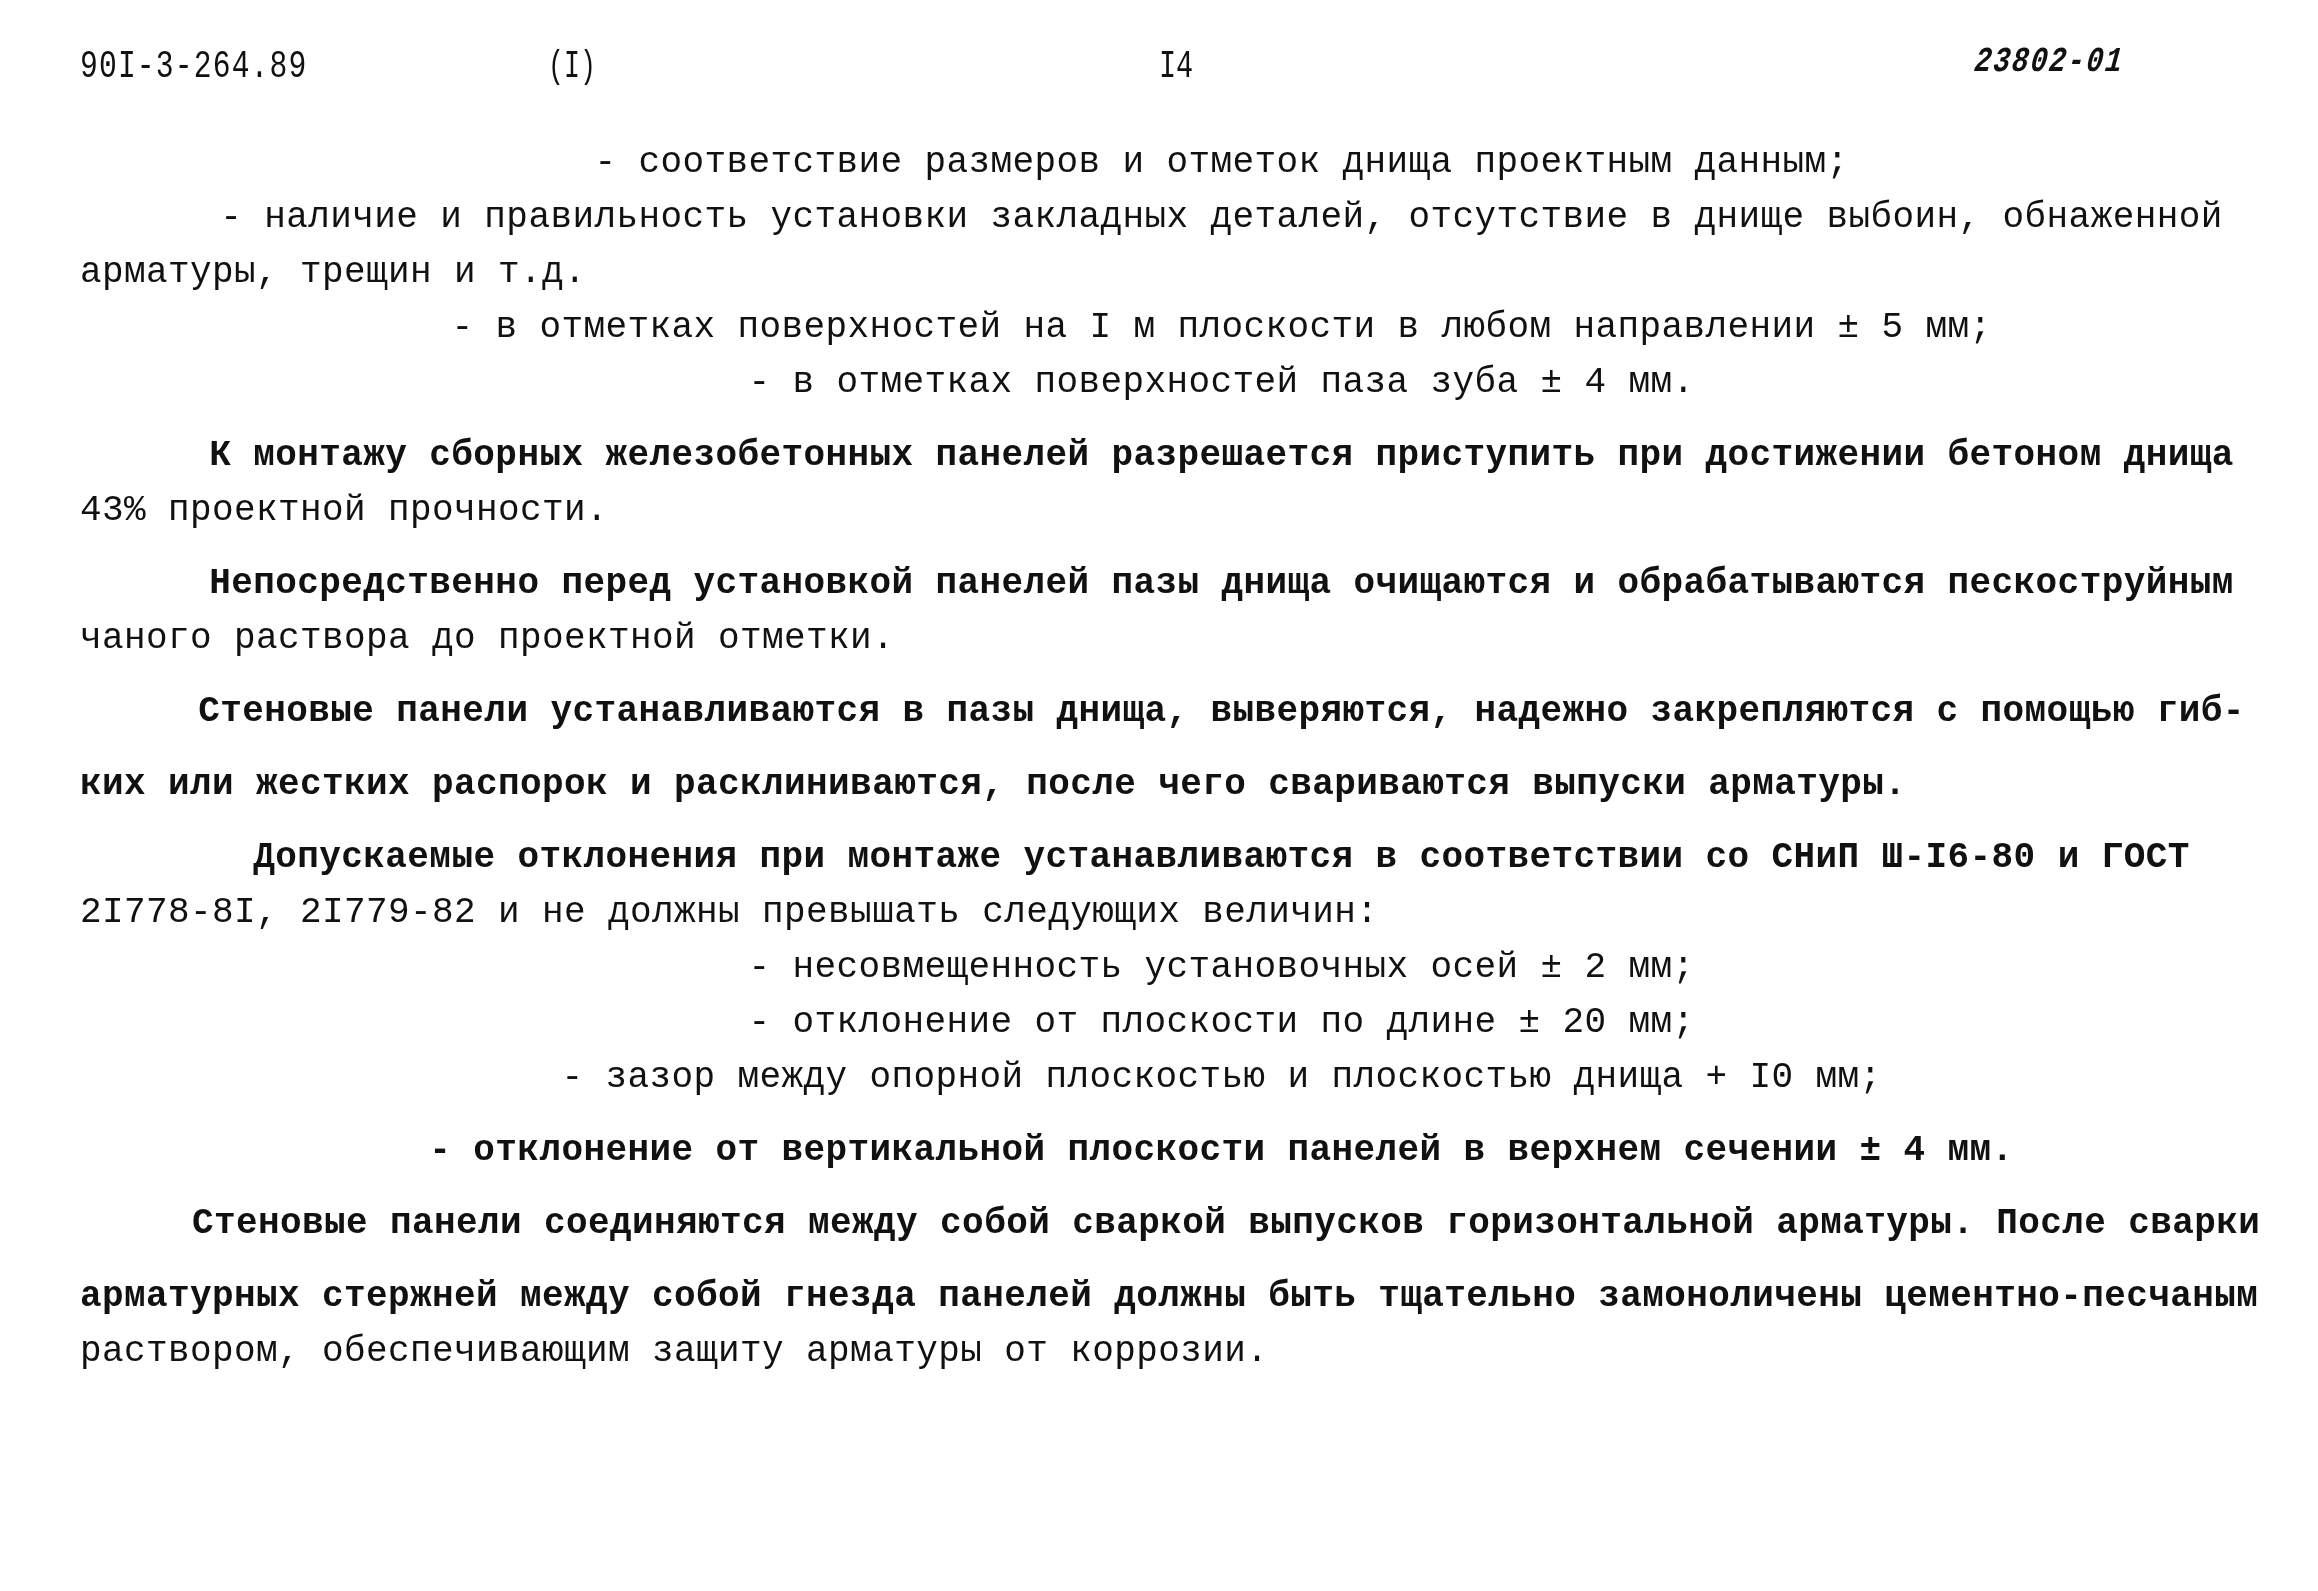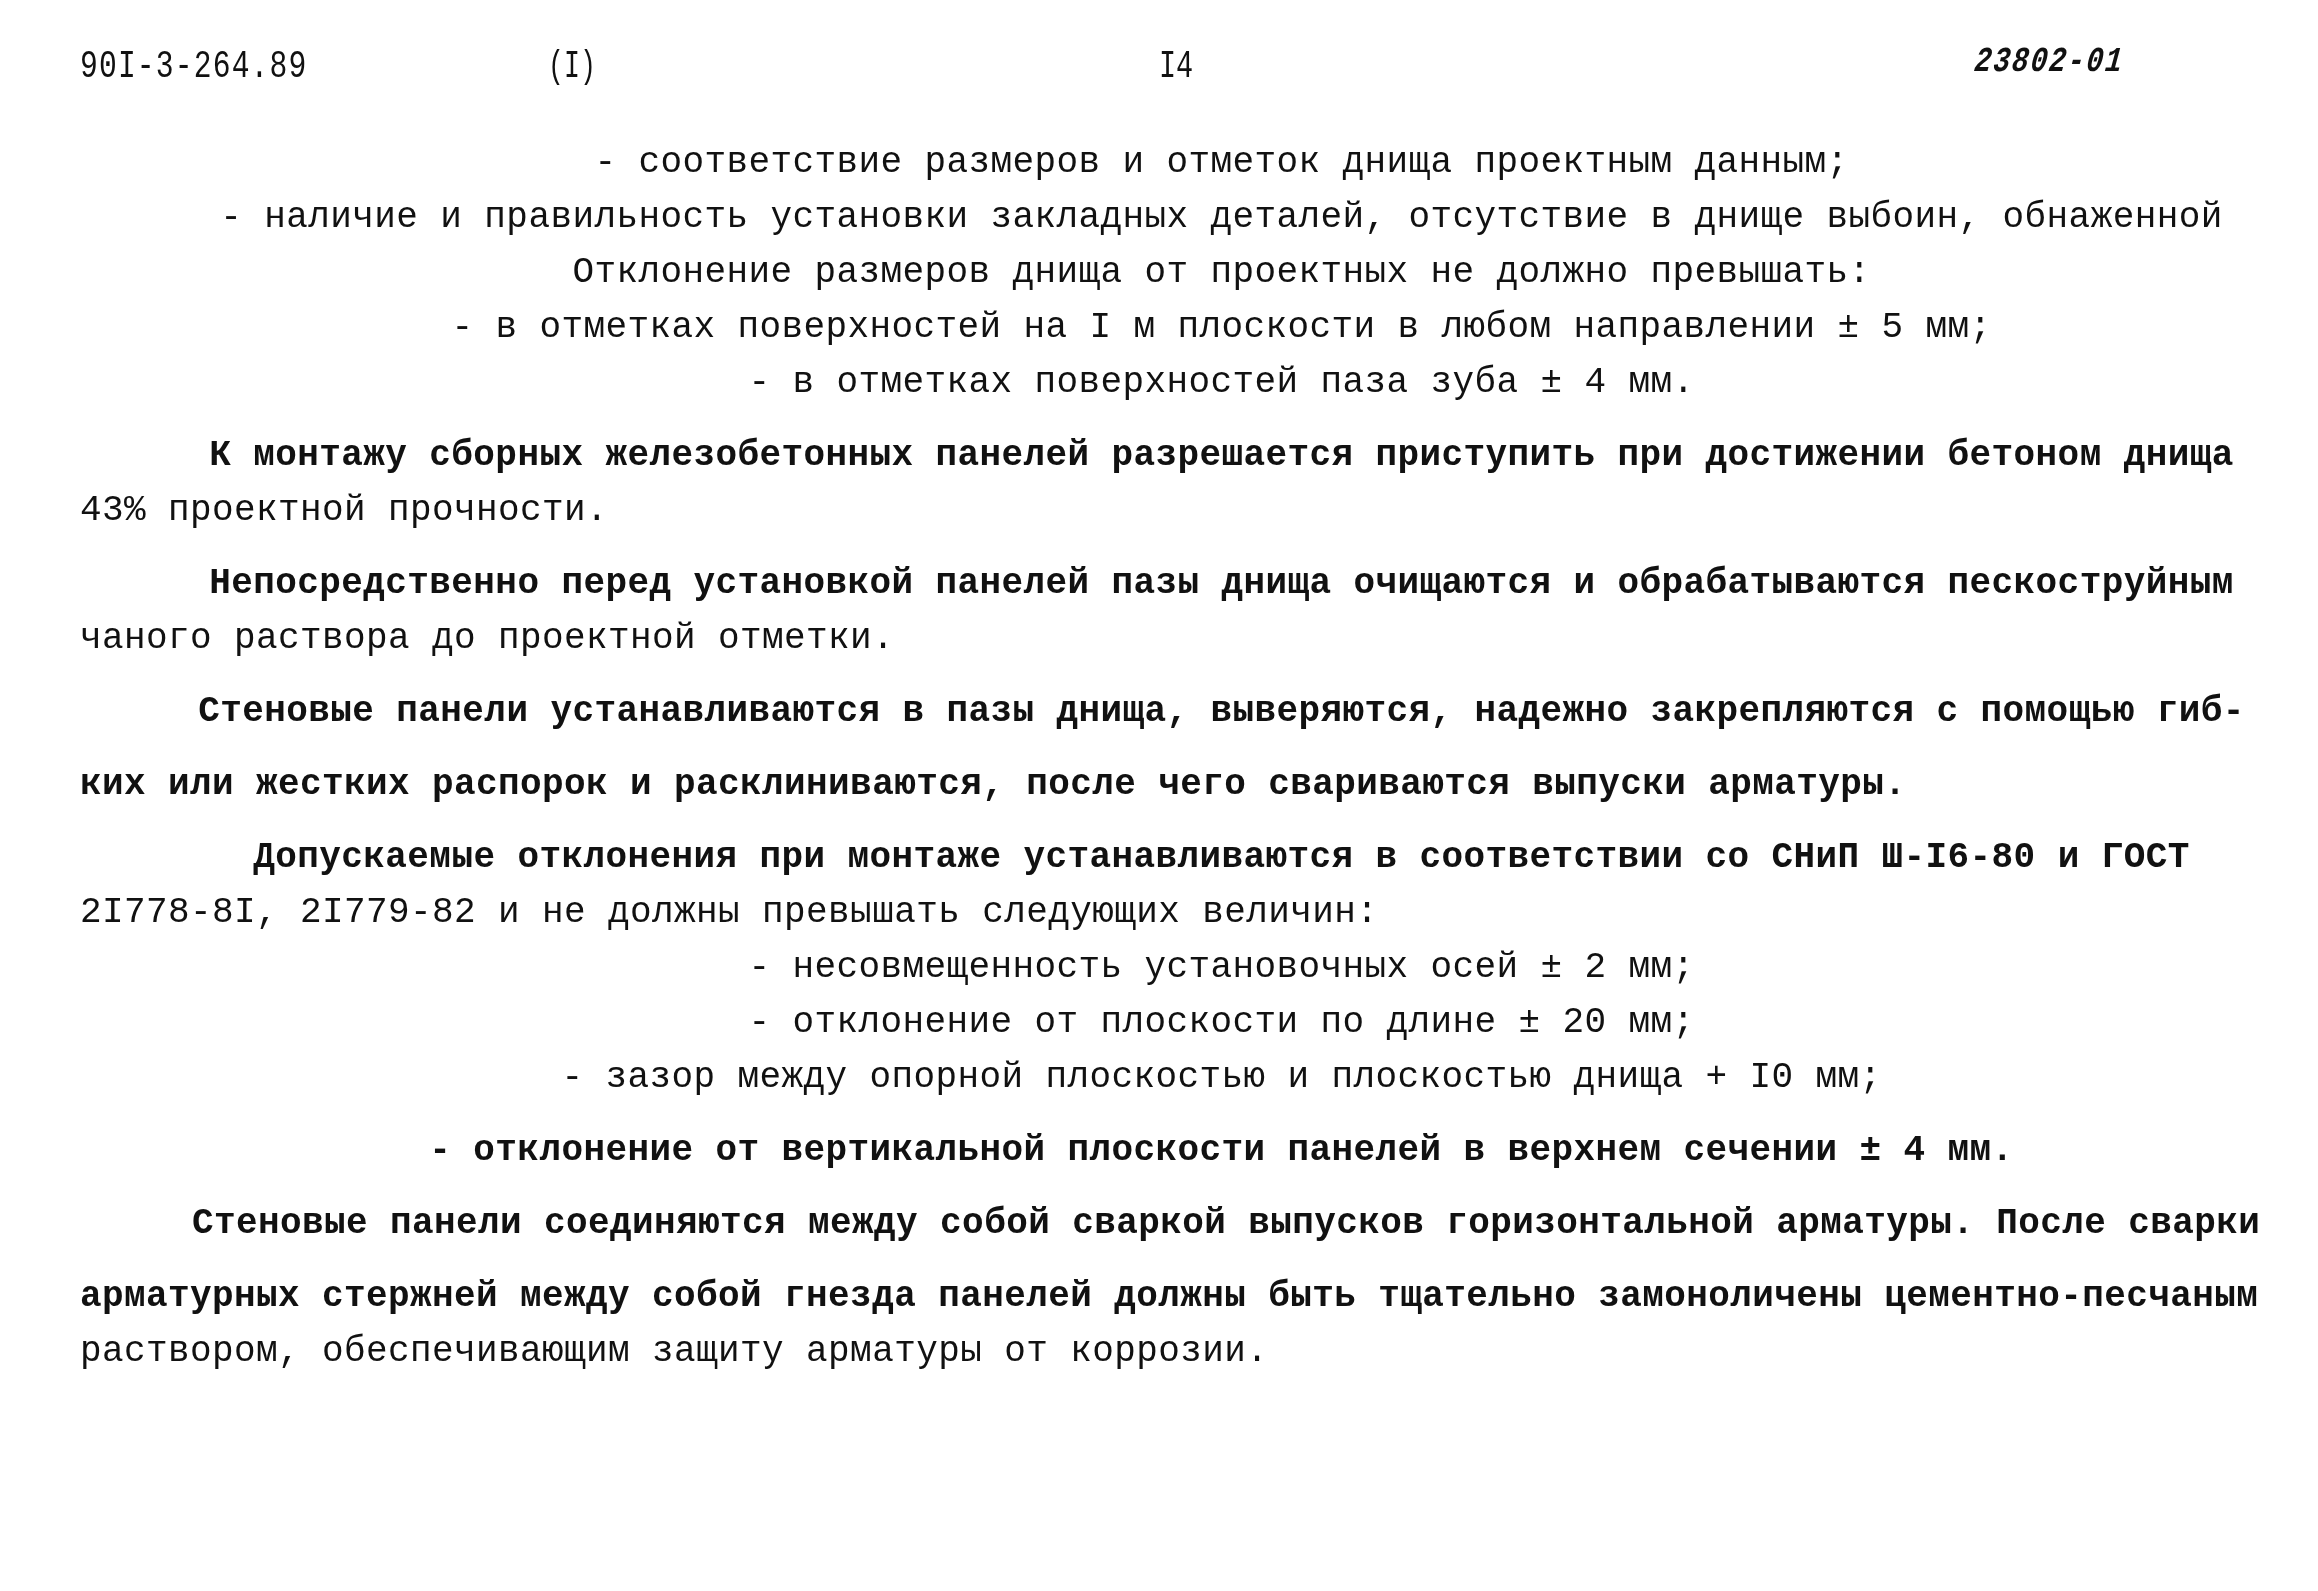--- a/index.html
+++ b/index.html
@@ -89,21 +89,21 @@
   <div class="header">
     <span class="doc-code">90I-3-264.89</span>
     <span class="sheet-variant">(I)</span>
     <span class="page-number">I4</span>
     <span class="inventory-number">23802-01</span>
   </div>
 
   <div class="body-text">
     <div class="line indent">- соответствие размеров и отметок днища проектным данным;</div>
     <div class="line indent">- наличие и правильность установки закладных деталей, отсутствие в днище выбоин, обнаженной</div>
-    <div class="line indent">Отклонение размеров днища от проектных не должно превышать:</div>
+    <div class="line">арматуры, трещин и т.д.</div>
     <div class="line indent">- в отметках поверхностей на I м плоскости в любом направлении ± 5 мм;</div>
     <div class="line indent">- в отметках поверхностей паза зуба ± 4 мм.</div>
     <div class="line indent heavy">К монтажу сборных железобетонных панелей разрешается приступить при достижении бетоном днища</div>
     <div class="line">43% проектной прочности.</div>
     <div class="line indent heavy">Непосредственно перед установкой панелей пазы днища очищаются и обрабатываются пескоструйным</div>
     <div class="line">чаного раствора до проектной отметки.</div>
     <div class="line indent heavy">Стеновые панели устанавливаются в пазы днища, выверяются, надежно закрепляются с помощью гиб-</div>
     <div class="line heavy">ких или жестких распорок и расклиниваются, после чего свариваются выпуски арматуры.</div>
     <div class="line indent heavy">Допускаемые отклонения при монтаже устанавливаются в соответствии со СНиП Ш-I6-80 и ГОСТ</div>
     <div class="line">2I778-8I, 2I779-82 и не должны превышать следующих величин:</div>

